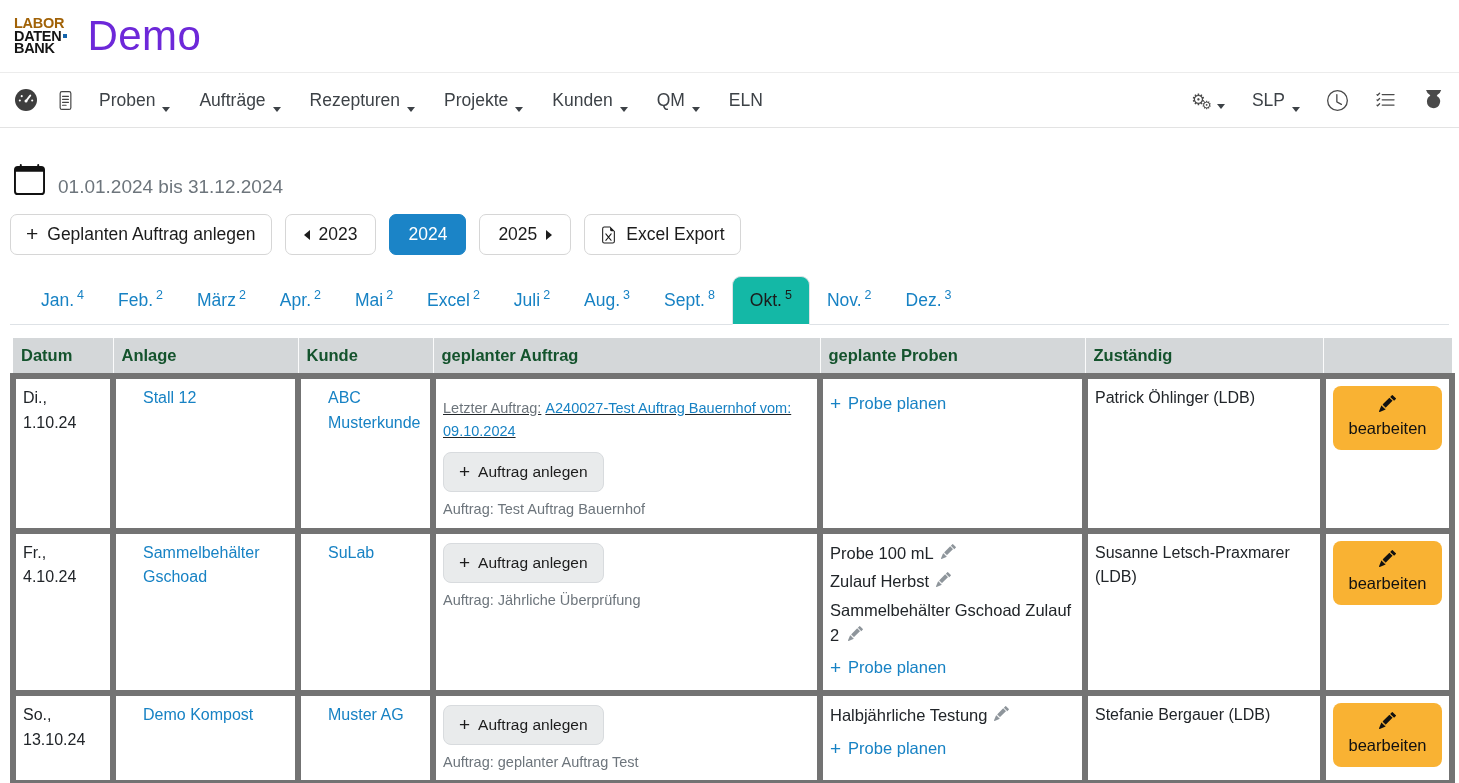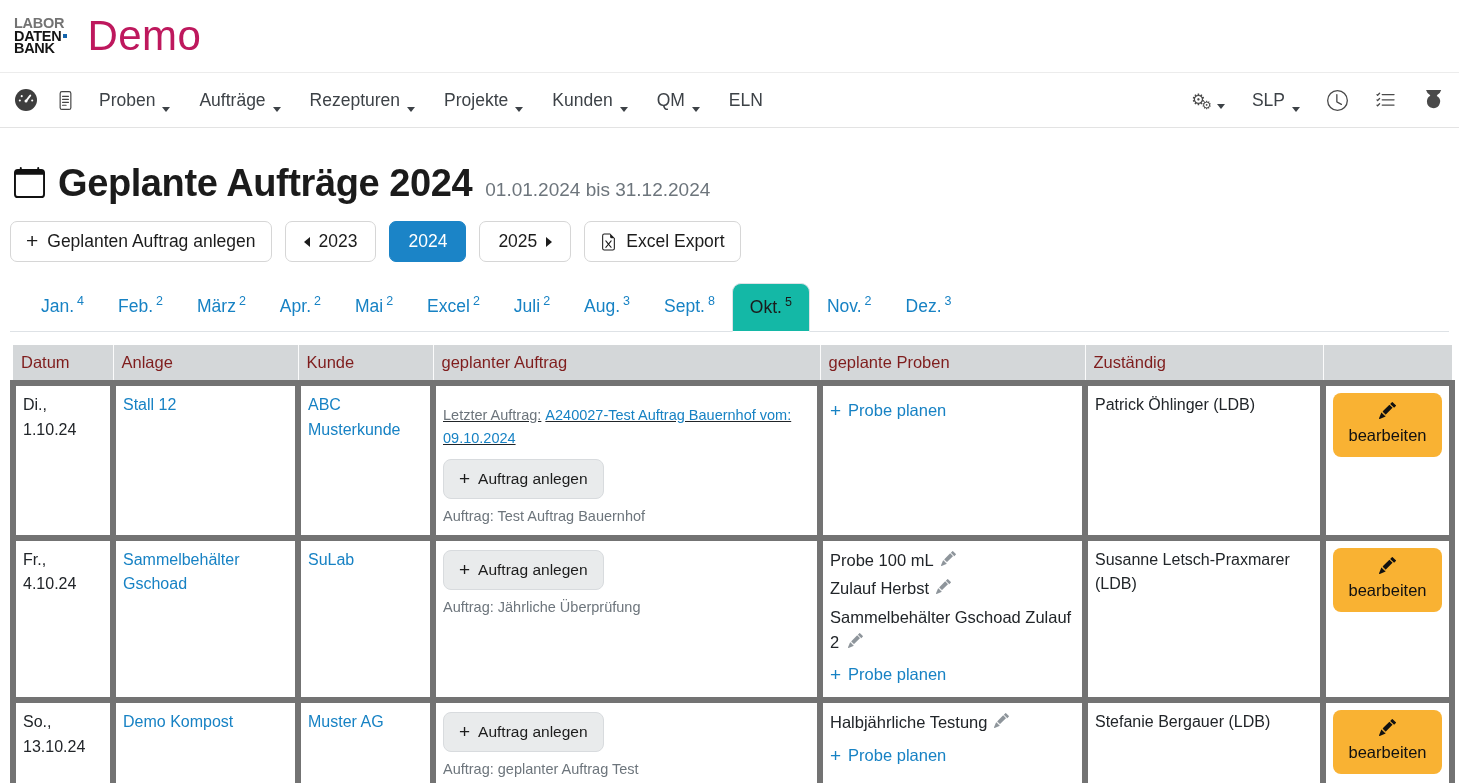--- a/index.html
+++ b/index.html
@@ -8,25 +8,25 @@
     width:1459px; height:783px; overflow:hidden;
     font-family:"Liberation Sans", sans-serif;
     color:#212529; background:#fff;
   }
   a { text-decoration:none; }
   .link { color:#1782c4; cursor:pointer; }
 
   
   .top-header { height:72px; display:flex; align-items:center; padding:0 14px; gap:20px; }
   .logo { display:flex; flex-direction:column; line-height:0.86; font-weight:800; font-size:14.5px; letter-spacing:-0.3px; }
-  .logo .l-blue { color:#737373; }
+  .logo .l-blue { color:#a16207; }
   .logo .l-dark { color:#141414; }
   .logo .daten-row { display:flex; align-items:center; gap:2px; }
   .logo .sq { width:4px; height:4px; background:#1565ac; display:inline-block; }
-  .app-title { font-size:42px; color:#be185d; letter-spacing:0.5px; }
+  .app-title { font-size:42px; color:#6d28d9; letter-spacing:0.5px; }
 
   
   .navbar { height:56px; border-top:1px solid #ececec; border-bottom:1px solid #e3e3e3;
     display:flex; align-items:center; padding:0 15px; gap:19px; }
   .search-wrap { position:relative; }
   .search-input { width:188px; height:39px; border:1px solid #ced4da; border-radius:7px;
     padding:0 40px 0 12px; font-size:17px; font-family:inherit; color:#333; outline:none; }
   .search-input::placeholder { color:#868686; }
   .slash-badge { position:absolute; right:7px; top:6px; width:24px; height:28px;
     border:1px solid #d3d3d3; border-radius:5px; color:#9a9a9a; font-size:15px;
@@ -53,35 +53,35 @@
     gap:9px; cursor:pointer; font-family:inherit; }
   .btn .plus { font-size:21px; font-weight:400; position:relative; top:-1px; }
   .btn-year { padding:0 18px; }
   .btn-year.active { background:#1b84c7; border-color:#1b84c7; color:#fff; }
   .tri-left { width:0; height:0; border-top:5.5px solid transparent; border-bottom:5.5px solid transparent;
     border-right:6.5px solid #1c1c1c; display:inline-block; }
   .tri-right { width:0; height:0; border-top:5.5px solid transparent; border-bottom:5.5px solid transparent;
     border-left:6.5px solid #1c1c1c; display:inline-block; }
 
   
-  .month-tabs { margin-top:21px; display:flex; align-items:flex-start; border-bottom:1px solid #dee2e6; padding-left:14px; }
+  .month-tabs { margin-top:21px; display:flex; align-items:center; border-bottom:1px solid #dee2e6; padding-left:14px; }
   .month-tab { font-size:17.5px; color:#1782c4; padding:11px 17px 13px; cursor:pointer; position:relative; }
   .month-tab sup { font-size:12.5px; margin-left:3px; }
   .month-tab.active { color:#1b1b1b; background:#14b8a6; border:1px solid #dee2e6; border-bottom:1px solid #fff;
     border-radius:9px 9px 0 0; margin-bottom:-1px; cursor:default; }
 
   .summary { margin-top:25px; font-size:15.5px; font-weight:700; color:#1b1b1b; padding-left:2px; }
 
   
   table.plan { margin-top:13px; width:1439px; border-collapse:collapse; table-layout:fixed; }
-  table.plan th { background:#d4d7d9; text-align:left; font-size:16.5px; font-weight:400;
-    padding:8px 8px; color:#7f1d1d; border-right:1px solid #fbfbfb; }
+  table.plan th { background:#d4d7d9; text-align:left; font-size:16.5px; font-weight:700;
+    padding:8px 8px; color:#14532d; border-right:1px solid #fbfbfb; }
   table.plan th:last-child { border-right:none; }
   table.plan td { vertical-align:top; border:6px solid #737373; padding:7px 7px; font-size:16px; line-height:1.55; }
-  .cell-links a { display:inline-block; }
+  .cell-links a { display:inline-block;margin-left:20px; }
   .muted { color:#6d757c; font-size:14.5px; }
   .prefix { margin-right:4px; }
   .order-link-line { line-height:1.45; margin-top:10px;text-decoration:underline; }
   .order-link-line .link { font-size:14.5px; }
   .btn-auftrag { margin:10px 0 6px; background:#e9ebec; border:1px solid #d8dbde; border-radius:8px;
     padding:8px 15px; font-size:15.5px; color:#1c1c1c; display:inline-flex; align-items:center; gap:8px;
     cursor:pointer; font-family:inherit; }
   .btn-auftrag .plus { font-size:19px; font-weight:400; }
   .probe-line { font-size:16.5px; display:flex; align-items:center; gap:7px; margin-bottom:3px; }
   .probe-plan-link { font-size:16.5px; display:inline-flex; align-items:center; gap:7px; margin-top:3px; cursor:pointer; }
@@ -183,21 +183,20 @@
 </div>
 
 <div class="main">
 
   <div class="page-head">
     <span class="cal-svg">
       <svg width="31" height="31" viewBox="0 0 16 16" fill="#111">
           <path d="M3.5 0a.5.5 0 0 1 .5.5V1h8V.5a.5.5 0 0 1 1 0V1h1a2 2 0 0 1 2 2v11a2 2 0 0 1-2 2H2a2 2 0 0 1-2-2V3a2 2 0 0 1 2-2h1V.5a.5.5 0 0 1 .5-.5zM1 4v10a1 1 0 0 0 1 1h12a1 1 0 0 0 1-1V4H1z"></path>
         </svg>
     </span>
-    <span class="page-title">Geplante Aufträge 2024</span>
     <span class="page-sub">01.01.2024 bis 31.12.2024</span>
   </div>
 
   <div class="actions-row">
     <button class="btn">
       <span class="plus">+</span>
       <span>Geplanten Auftrag anlegen</span>
     </button>
     <button class="btn btn-year">
       <span class="tri-left"></span>

